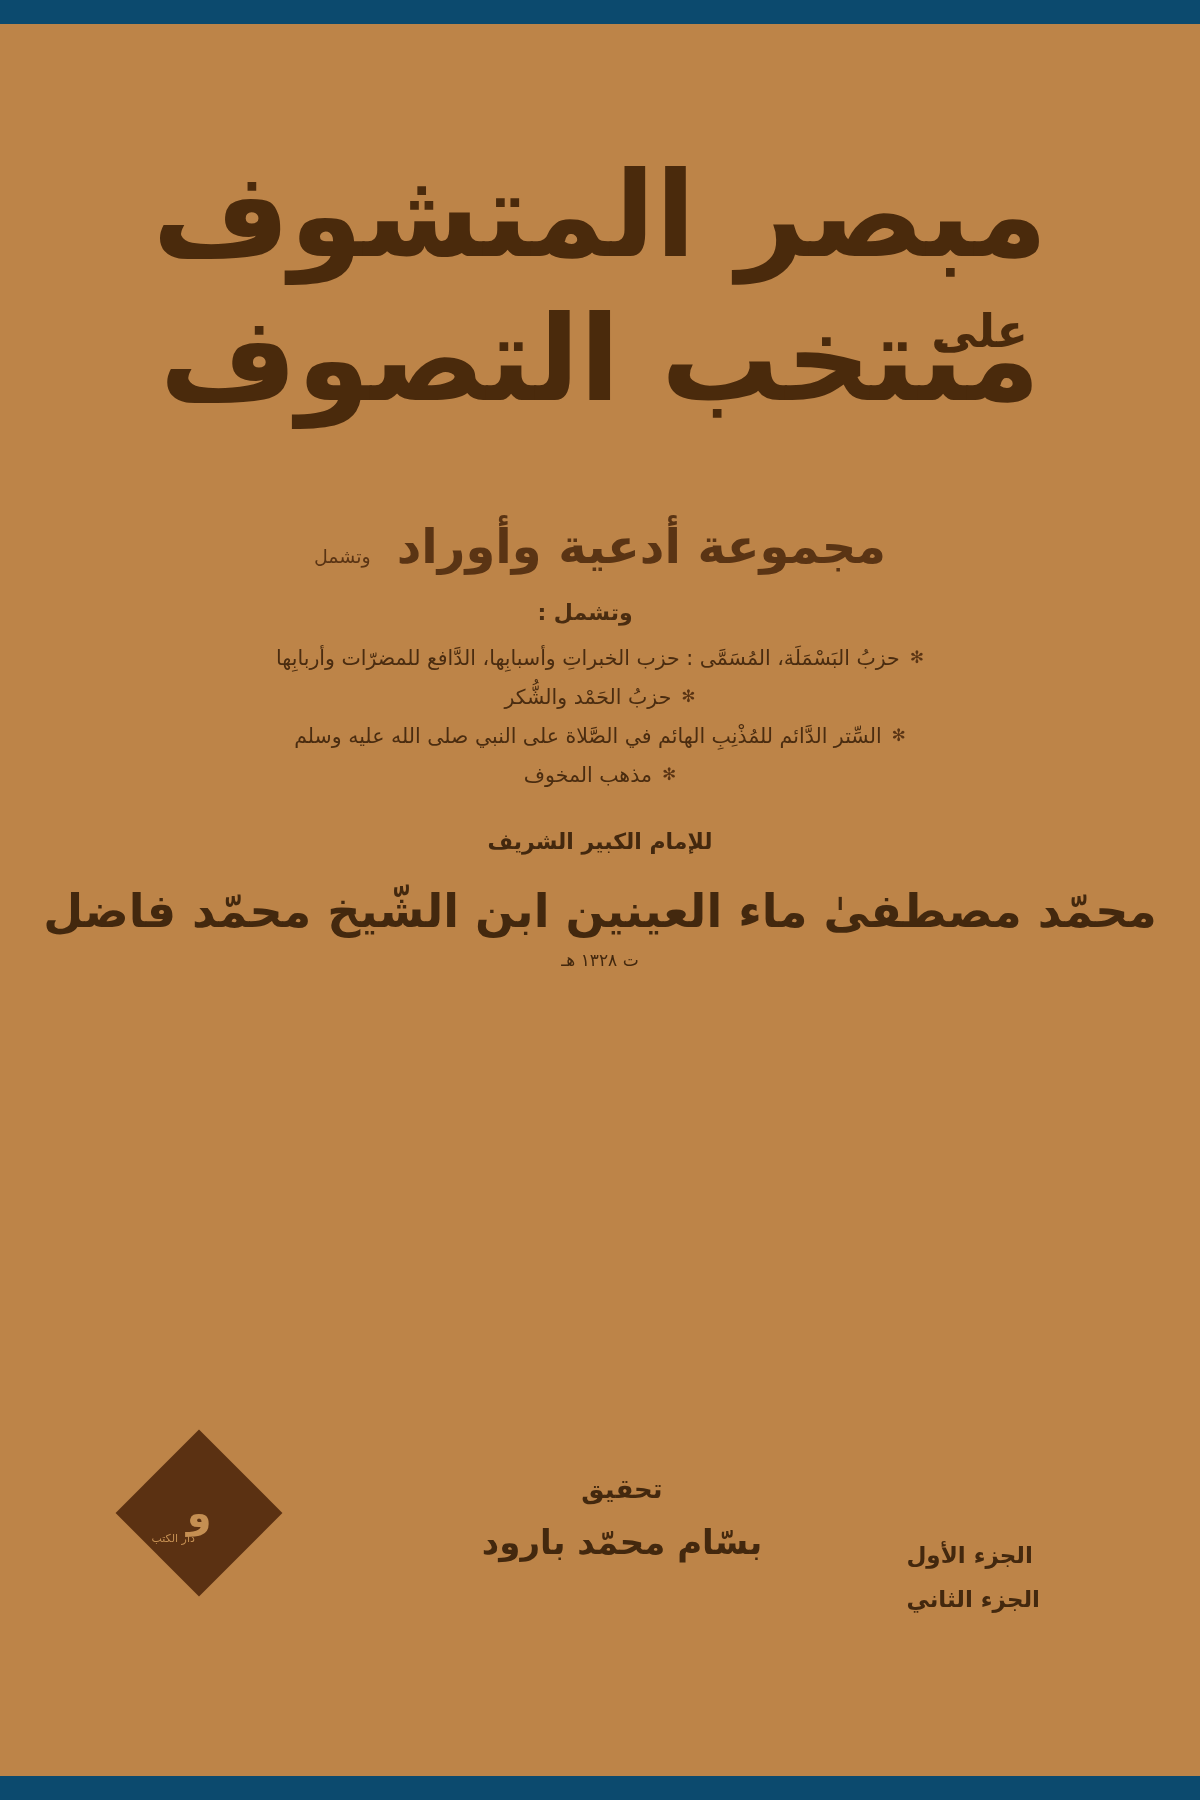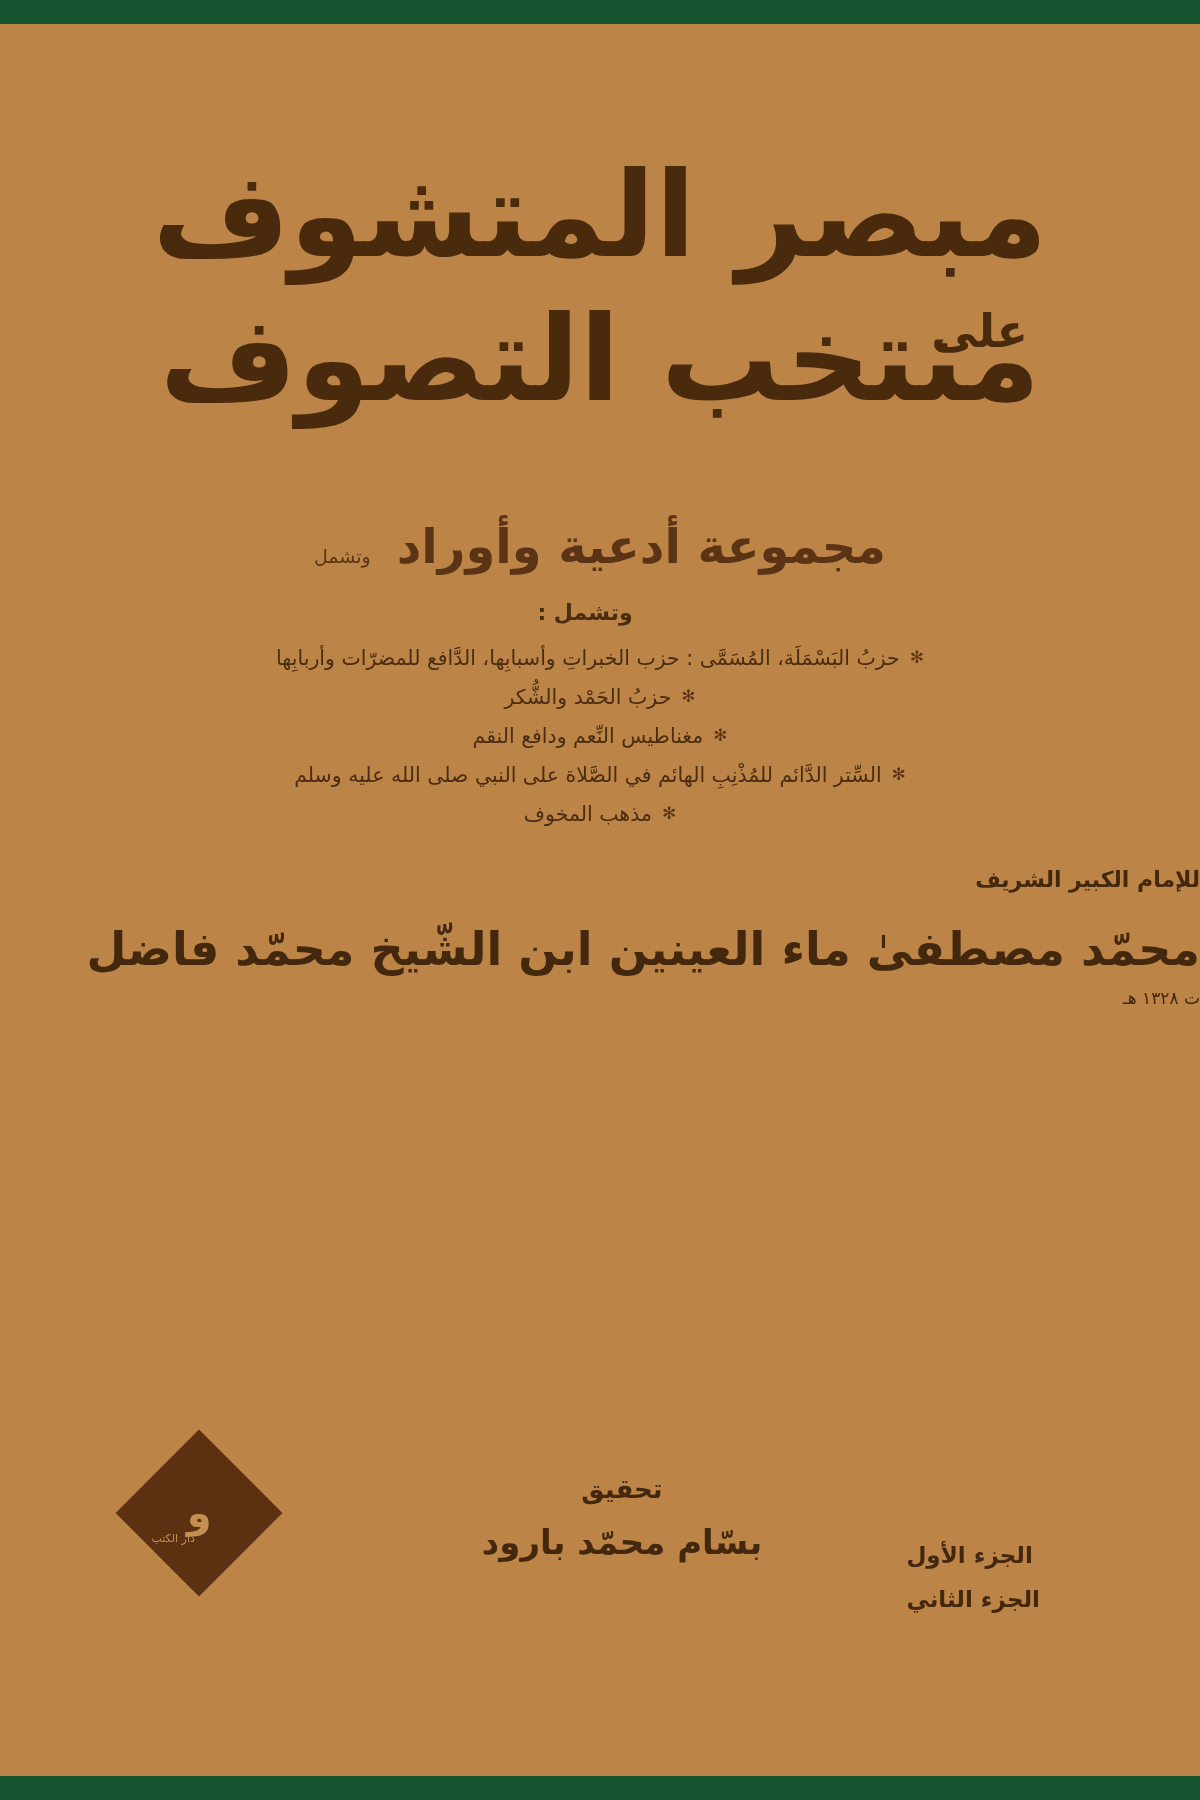--- a/index.html
+++ b/index.html
@@ -12,21 +12,21 @@
     width: 1200px;
     height: 1800px;
     overflow: hidden;
     font-family: "DejaVu Sans", sans-serif;
   }
 
   .page {
     position: relative;
     width: 1200px;
     height: 1800px;
-    background: #14532d;
+    background: #0c4a6e;
   }
 
   
   .cover {
     position: absolute;
     left: 0;
     top: 24px;
     width: 1200px;
     height: 1752px;
     background: #bd8448;
@@ -128,21 +128,21 @@
     display: inline-block;
     font-size: 17px;
     color: #5a3414;
     transform: translateY(-2px);
     margin-left: 10px;
   }
 
   
   .author-block {
     margin-top: 34px;
-    text-align: right;
+    text-align: center;
     color: #43280e;
     width: 100%;
   }
   .author-pre {
     font-size: 22px;
     font-weight: bold;
     letter-spacing: 0;
   }
   .author-name {
     font-size: 46px;
@@ -244,23 +244,20 @@
         <div class="contents-head-wrap">
           <div class="contents-head">وتشمل :</div>
         </div>
         <div class="content-item">
           <span class="bullet">✻</span><span>حزبُ البَسْمَلَة، المُسَمَّى : حزب الخبراتِ وأسبابِها، الدَّافع للمضرّات وأربابِها</span>
         </div>
         <div class="content-item">
           <span class="bullet">✻</span><span>حزبُ الحَمْد والشُّكر</span>
         </div>
         <div class="content-item">
-          <span class="bullet">✻</span><span>مغناطيس النِّعم ودافع النقم</span>
-        </div>
-        <div class="content-item">
           <span class="bullet">✻</span><span>السِّتر الدَّائم للمُذْنِبِ الهائم في الصَّلاة على النبي صلى الله عليه وسلم</span>
         </div>
         <div class="content-item">
           <span class="bullet">✻</span><span>مذهب المخوف</span>
         </div>
       </div>
 
       <div class="author-block">
         <div class="author-pre">للإمام الكبير الشريف</div>
         <div class="author-name">محمّد مصطفىٰ ماء العينين ابن الشّيخ محمّد فاضل</div>

